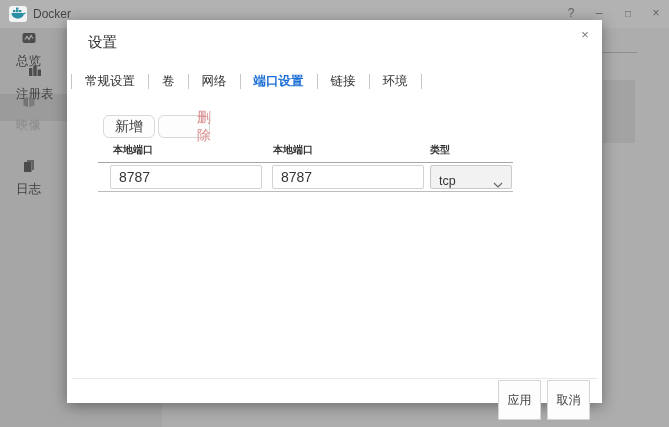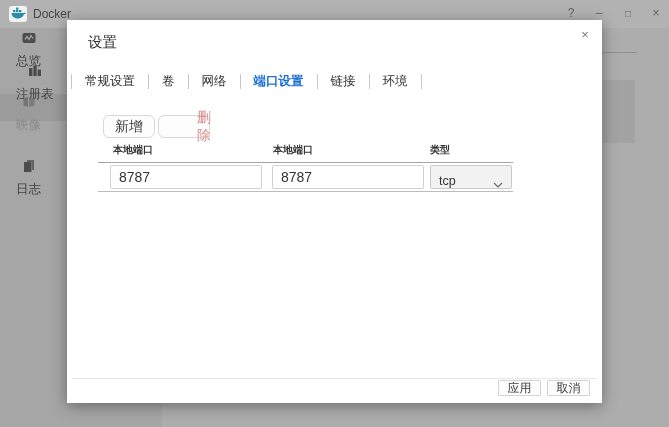--- a/index.html
+++ b/index.html
@@ -55,21 +55,21 @@
   .port-input{position:absolute;top:145px;width:152px;height:24px;border:1px solid #d2d2d2;
               border-radius:2px;box-sizing:border-box;font-family:"Liberation Sans","DejaVu Sans",sans-serif;
               font-size:14px;color:#333;padding:4px 8px;background:#fff;outline:none;}
   .pi-0{left:43px;}.pi-1{left:205px;}
   .type-select{position:absolute;left:363px;top:145px;width:82px;height:24px;background:#f2f2f2;
                border:1px solid #c9c9c9;border-radius:2px;box-sizing:border-box;display:flex;
                align-items:flex-end;justify-content:space-between;padding:0 8px;font-size:12.5px;color:#333;}
   .type-select svg{color:#666;}
 
   .foot-line{position:absolute;left:5px;top:358px;width:525px;height:1px;background:#e7e7e7;}
-  .fbtn{position:absolute;top:360px;width:43px;height:16px;background:#fdfdfd;border:1px solid #d4d4d4;
+  .fbtn{position:absolute;top:360px;width:43px;height:40px;background:#fdfdfd;border:1px solid #d4d4d4;
         border-radius:1px;font-size:12px;display:flex;align-items:center;justify-content:center;
         box-sizing:border-box;color:#3c3c3c;}
   .fbtn-apply{left:431px;}
   .fbtn-cancel{left:480px;}
 </style>
 </head>
 <body>
 
 <div class="stage">
 

